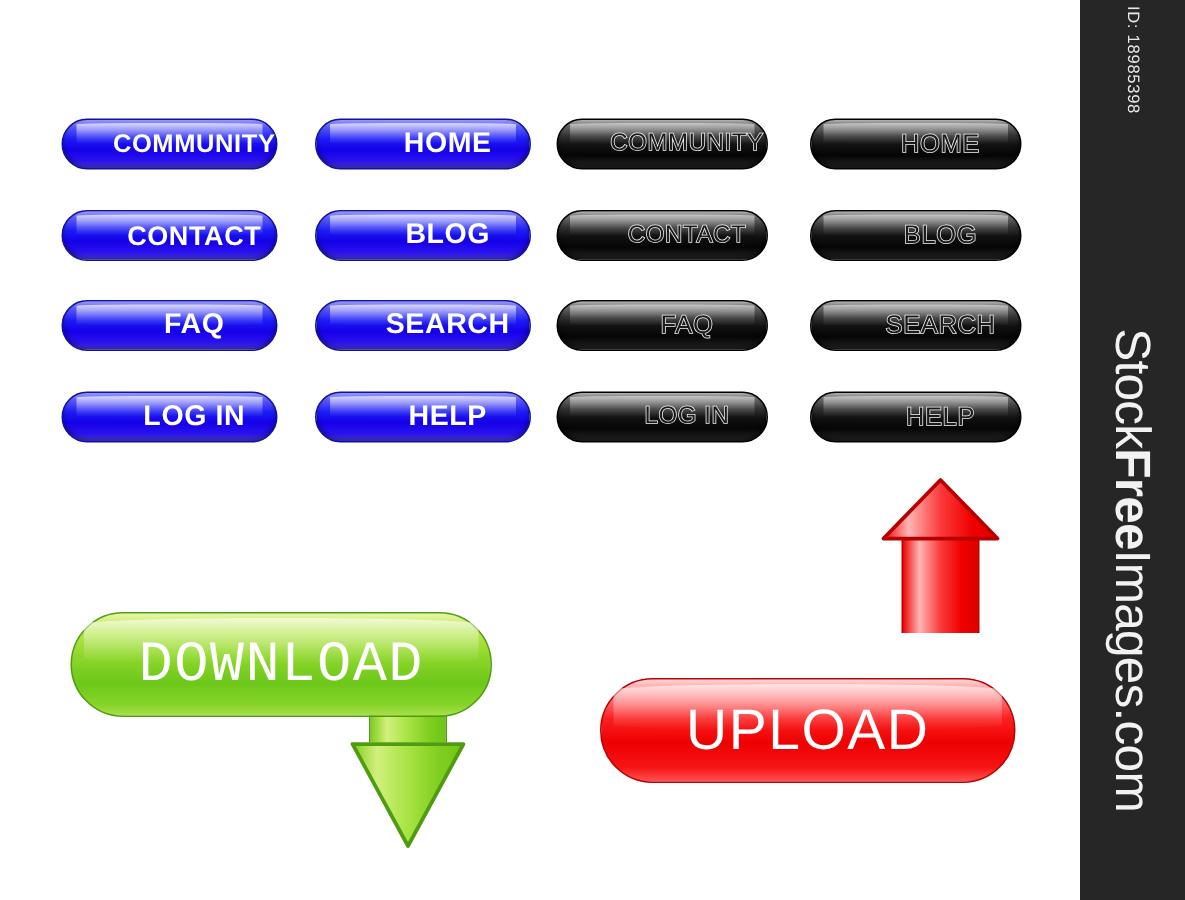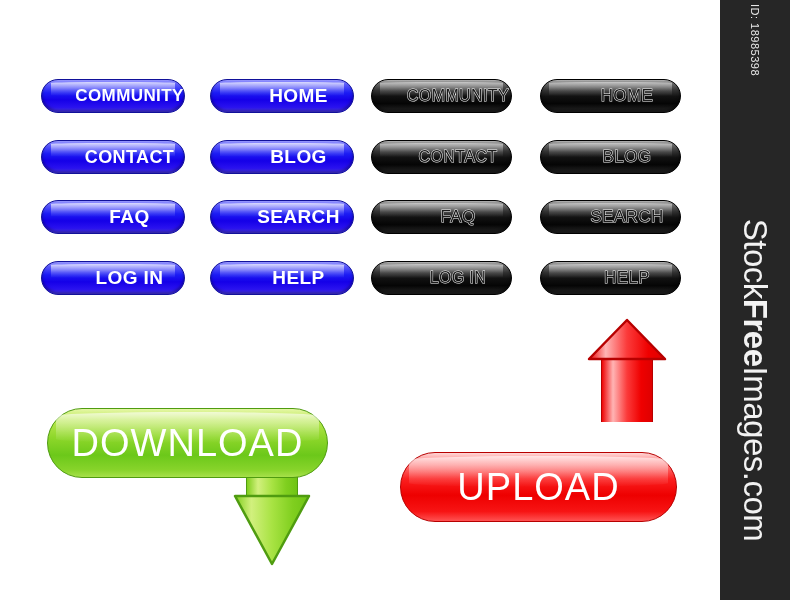--- a/index.html
+++ b/index.html
@@ -150,20 +150,21 @@
 
   .bigbtn.green {
     background: linear-gradient(to bottom,
         #e6f7a8 0%,
         #b9e84f 16%,
         #8ed72a 42%,
         #6cc81a 68%,
         #88d42b 90%,
         #a7e04a 100%);
     border: 1px solid #4f9c10;
+    font-family: Liberation Mono, monospace;
   }
   .bigbtn.red {
     background: linear-gradient(to bottom,
         #ffd7d7 0%,
         #ff8e8e 12%,
         #fb2020 38%,
         #ee0000 62%,
         #f71414 86%,
         #ff5252 100%);
     border: 1px solid #b70000;

